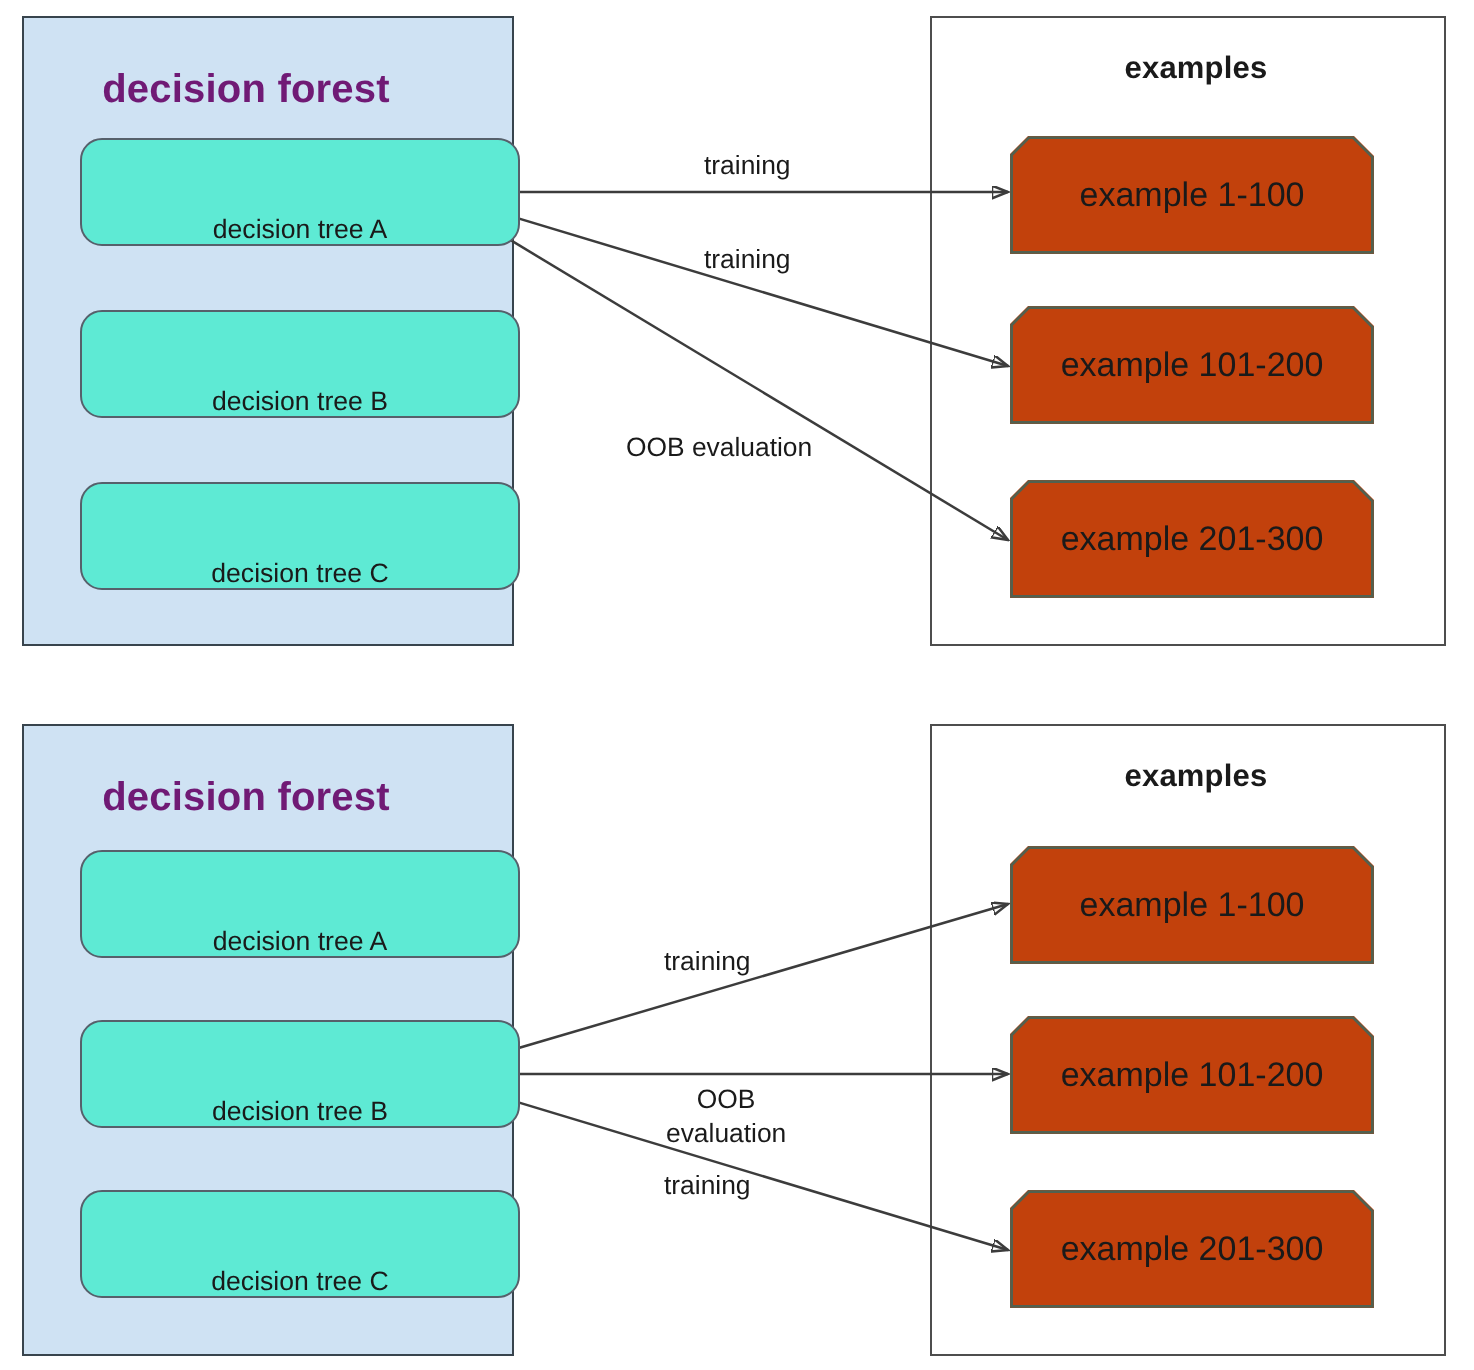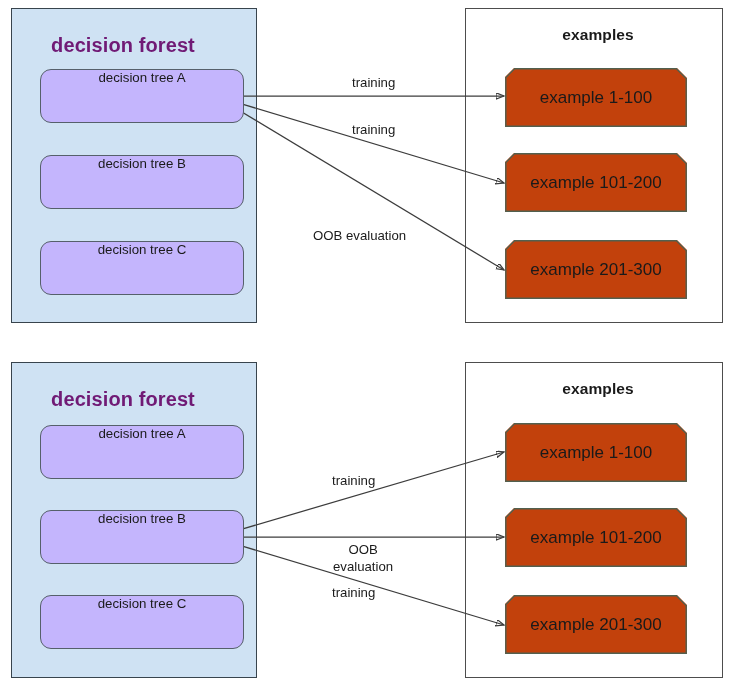--- a/index.html
+++ b/index.html
@@ -73,28 +73,28 @@
     font-size: 15.5px;
     font-weight: bold;
     color: #1a1a1a;
     letter-spacing: 0.1px;
   }
 
   
   .tree-node {
     position: absolute;
     left: 40px;
-    width: 204px;
+    width: 220px;
     height: 54px;
-    background: #c4b5fd;
+    background: #5eead4;
     border: 1.5px solid #56606b;
     border-radius: 11px;
     box-sizing: border-box;
     display: flex;
-    align-items: flex-start;
+    align-items: flex-end;
     justify-content: center;
     font-size: 13.3px;
     color: #1a1a1a;
     z-index: 4;
   }
 
   
   .example-node {
     position: absolute;
     left: 505px;
@@ -191,21 +191,21 @@
     </div>
     <div class="example-node" style="top:240px;">
       <svg class="ex-border" viewBox="0 0 182 59" preserveAspectRatio="none">
         <path d="M0.8,9.5 L9.5,0.8 L171.5,0.8 L181.2,10.5 L181.2,58.2 L0.8,58.2 Z" fill="none" stroke="#52604f" stroke-width="1.4"></path>
       </svg>
       <span class="ex-label">example 201-300</span>
     </div>
 
     <div class="edge-label" style="left:352px; top:75px;">training</div>
     <div class="edge-label" style="left:352px; top:122px;">training</div>
-    <div class="edge-label" style="left:313px; top:228px;">OOB evaluation</div>
+    <div class="edge-label" style="left:313px; top:216px;">OOB evaluation</div>
   </div>
 
   <div class="panel" id="panel-bottom">
 
     <div class="forest-box" style="top:17px; height:316px;"></div>
     <div class="forest-title" style="top:27px;">decision forest</div>
 
     <div class="tree-node" style="top:80px;">
       <span>decision tree A</span>
     </div>

